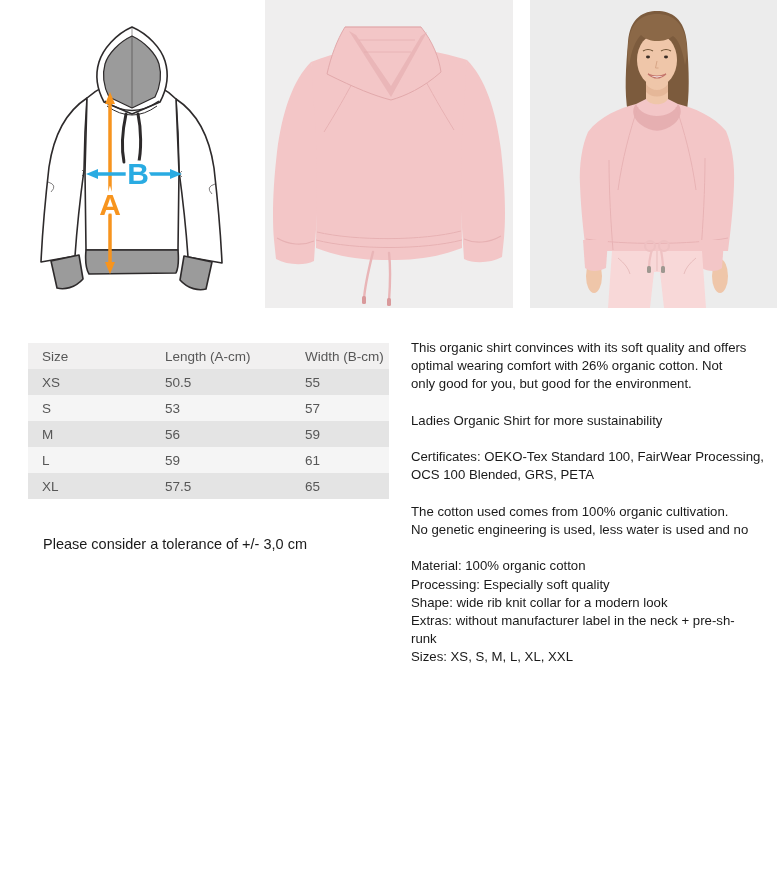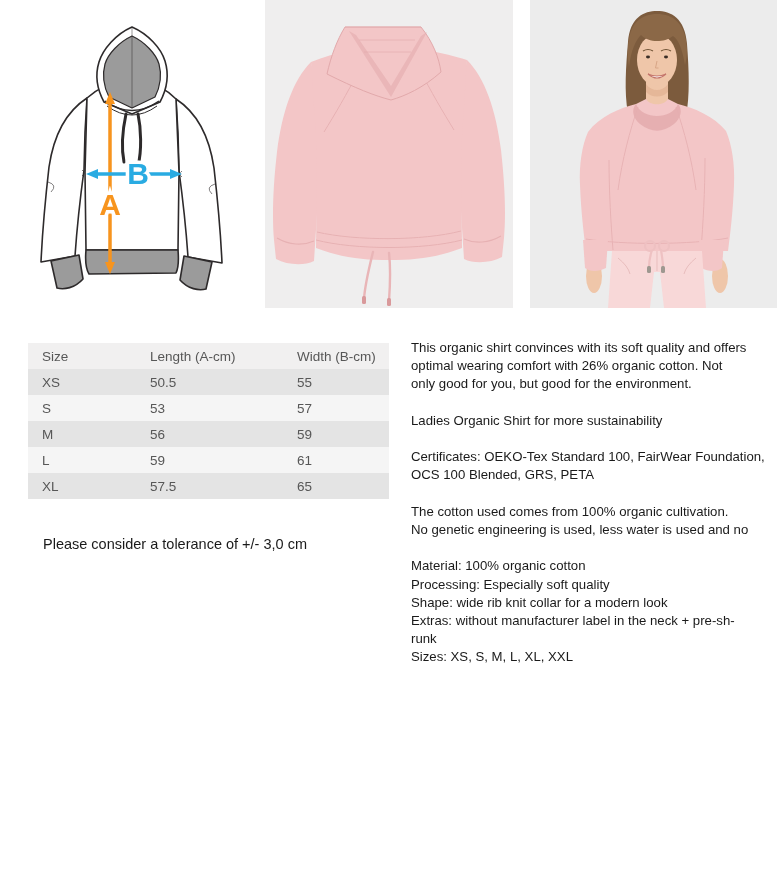--- a/index.html
+++ b/index.html
@@ -7,26 +7,26 @@
         font-family:"Liberation Sans",sans-serif;}
 
   
   #diagram{position:absolute;left:22px;top:12px;width:212px;height:292px;}
   #photo-flat{position:absolute;left:265px;top:0;width:248px;height:308px;}
   #photo-model{position:absolute;left:530px;top:0;width:247px;height:308px;}
 
   
   #size-table{position:absolute;left:28px;top:343px;width:361px;
               font-size:13.5px;color:var(--table-text);}
-  .trow,.thead{display:flex;align-items:center;height:26px;gap:7px;}
+  .trow,.thead{display:flex;align-items:center;height:26px;}
   .thead{background:var(--table-header-bg);}
   .trow.dark{background:var(--table-row-dark);justify-content:center;}
   .trow.light{background:var(--table-row-light);}
   .c1{width:101px;padding-left:14px;}
-  .c2{width:140px;}
+  .c2{width:140px;margin-left:22px;}
   .c3{flex:1;}
 
   #tolerance-note{position:absolute;left:43px;top:536px;font-size:14.5px;
                   color:var(--body-text);}
 
   
   #description{position:absolute;left:411px;top:339px;width:330px;
                font-size:13.2px;line-height:18.2px;color:var(--body-text);}
   .dline{white-space:nowrap;}
 
@@ -218,21 +218,21 @@
 
   <div id="tolerance-note">Please consider a tolerance of +/- 3,0 cm</div>
 
   <div id="description">
       <div class="dline">This organic shirt convinces with its soft quality and offers</div>
       <div class="dline">optimal wearing comfort with 26% organic cotton. Not</div>
       <div class="dline">only good for you, but good for the environment.</div>
       <div class="dline">&nbsp;</div>
       <div class="dline">Ladies Organic Shirt for more sustainability</div>
       <div class="dline">&nbsp;</div>
-      <div class="dline">Certificates: OEKO-Tex Standard 100, FairWear Foundation,</div>
+      <div class="dline">Certificates: OEKO-Tex Standard 100, FairWear Processing,</div>
       <div class="dline">OCS 100 Blended, GRS, PETA</div>
       <div class="dline">&nbsp;</div>
       <div class="dline">The cotton used comes from 100% organic cultivation.</div>
       <div class="dline">No genetic engineering is used, less water is used and no</div>
       <div class="dline">&nbsp;</div>
       <div class="dline">Material: 100% organic cotton</div>
       <div class="dline">Processing: Especially soft quality</div>
       <div class="dline">Shape: wide rib knit collar for a modern look</div>
       <div class="dline">Extras: without manufacturer label in the neck + pre-sh-</div>
       <div class="dline">runk</div>

